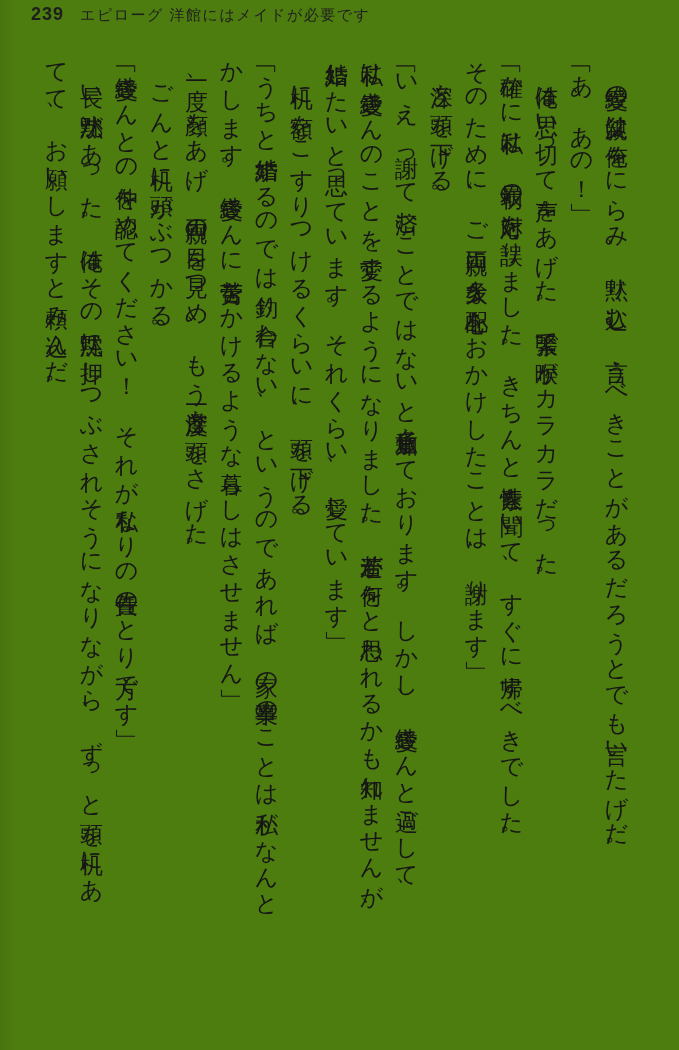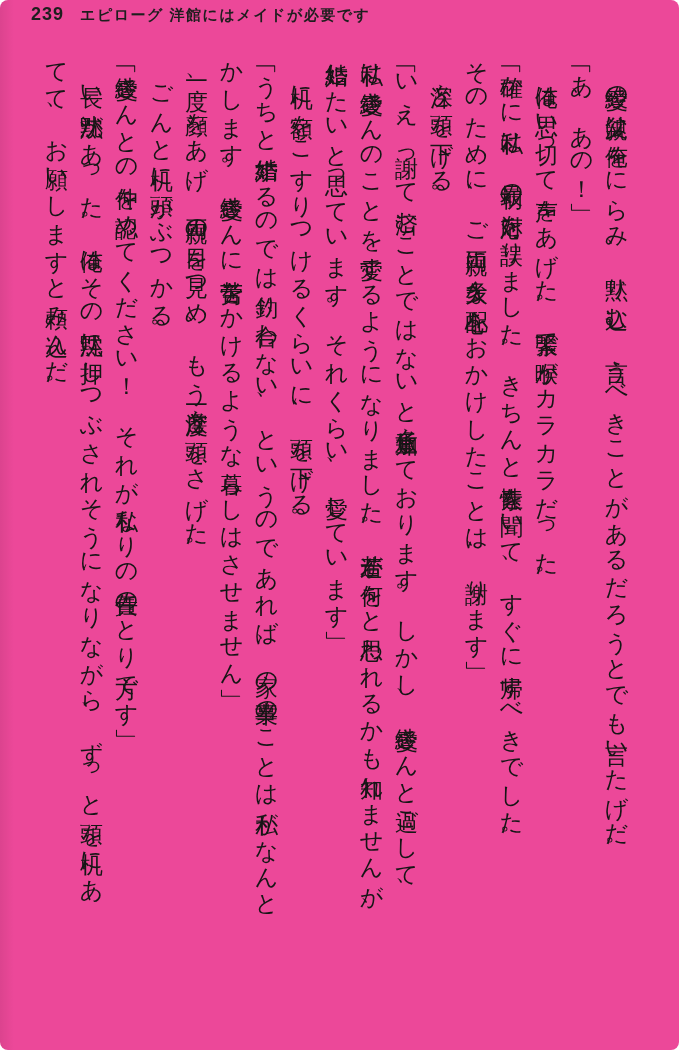--- a/index.html
+++ b/index.html
@@ -3,24 +3,23 @@
 <meta charset="utf-8">
 <style>
   html, body {
     margin: 0;
     padding: 0;
   }
   .page {
     position: relative;
     width: 679px;
     height: 1050px;
-    background: #ec4899;
+    background: #4d7c0f;
     overflow: hidden;
     font-family: "Liberation Serif", "DejaVu Serif", serif;
-    border-radius: 8px;
   }
   
   .page::before {
     content: "";
     position: absolute;
     left: 0; top: 0; bottom: 0;
     width: 14px;
     background: linear-gradient(to right, rgba(0,0,0,0.07), rgba(0,0,0,0));
     pointer-events: none;
   }
@@ -35,21 +34,21 @@
     font-family: "Liberation Sans", "DejaVu Sans", sans-serif;
     white-space: nowrap;
   }
   .page-num {
     font-size: 18px;
     font-weight: 700;
     letter-spacing: 1px;
   }
   .chapter {
     font-size: 15px;
-    font-weight: 700;
+    font-weight: 400;
     letter-spacing: 1.5px;
   }
   .body-text {
     position: absolute;
     top: 46px;
     right: 45px;
     height: 994px;
     writing-mode: vertical-rl;
     color: #161616;
     font-size: 23px;

